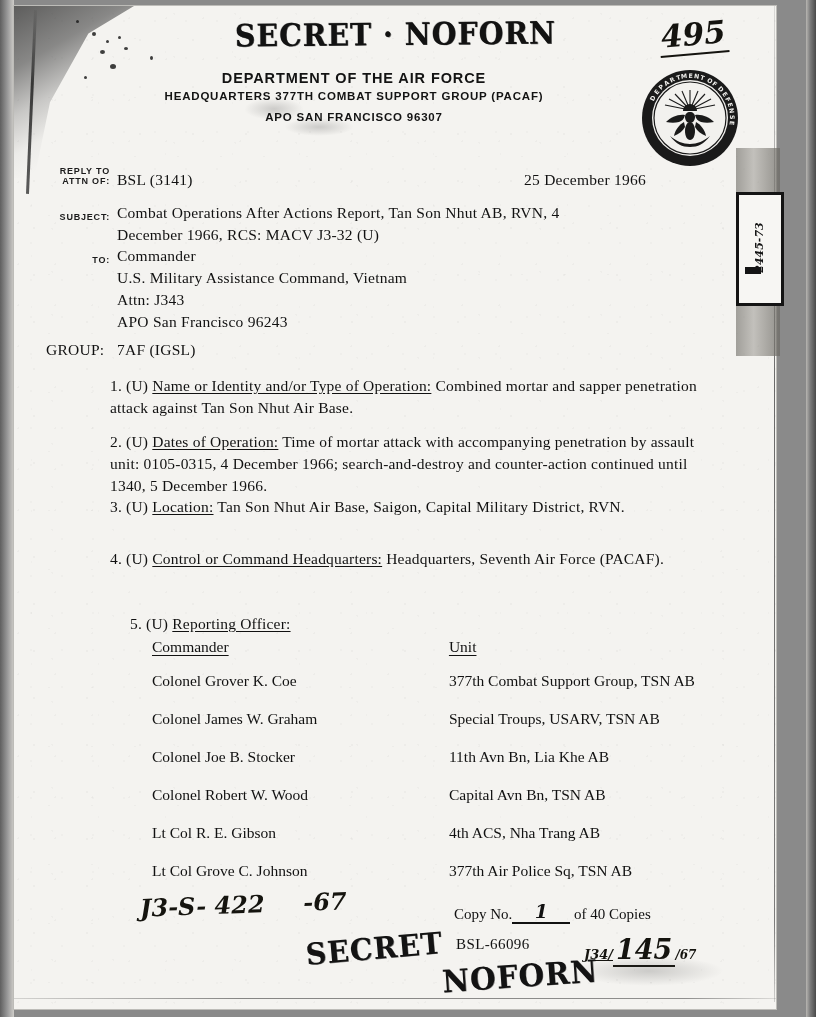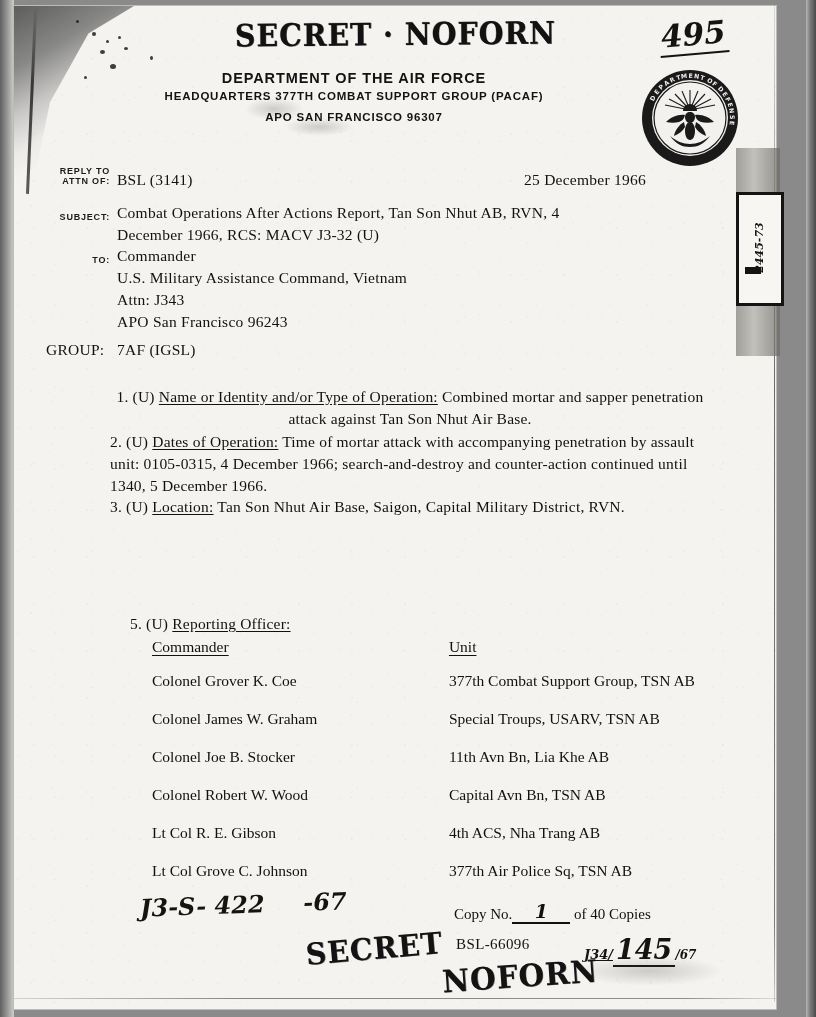--- a/index.html
+++ b/index.html
@@ -405,21 +405,21 @@
 
     <div class="lbl" style="left:28px;top:249px;width:68px;">TO:</div>
     <div class="bodyline" style="left:103px;top:241px;">Commander</div>
     <div class="bodyline" style="left:103px;top:263px;">U.S. Military Assistance Command, Vietnam</div>
     <div class="bodyline" style="left:103px;top:285px;">Attn:  J343</div>
     <div class="bodyline" style="left:103px;top:307px;">APO San Francisco 96243</div>
 
     <div class="bodyline" style="left:32px;top:335px;">GROUP:</div>
     <div class="bodyline" style="left:103px;top:335px;">7AF (IGSL)</div>
 
-    <div class="bodyblock" style="left:96px;top:380px;width:600px;text-align:center;">
+    <div class="bodyblock" style="left:96px;top:369px;width:600px;">
       <span>1.</span>
       <span>(U)</span>
       <span class="u">Name or Identity and/or Type of Operation:</span>
       <span>Combined mortar</span>
       <span>and sapper penetration attack against Tan Son Nhut Air Base.</span>
     </div>
 
     <div class="bodyblock" style="left:96px;top:425px;width:600px;">
       <span>2.</span>
       <span>(U)</span>
@@ -429,20 +429,27 @@
     </div>
 
     <div class="bodyblock" style="left:96px;top:490px;width:600px;">
       <span>3.</span>
       <span>(U)</span>
       <span class="u">Location:</span>
       <span>Tan Son Nhut Air Base, Saigon, Capital Military</span>
       <span>District, RVN.</span>
     </div>
 
+    <div class="bodyblock" style="left:96px;top:542px;width:600px;">
+      <span>4.</span>
+      <span>(U)</span>
+      <span class="u">Control or Command Headquarters:</span>
+      <span>Headquarters, Seventh Air</span>
+      <span>Force (PACAF).</span>
+    </div>
 
     <div class="bodyblock" style="left:96px;top:607px;width:600px;margin-left:20px;">
       <span>5.</span>
       <span>(U)</span>
       <span class="u">Reporting Officer:</span>
     </div>
 
     <table class="ro-table">
       <thead>
         <tr>

